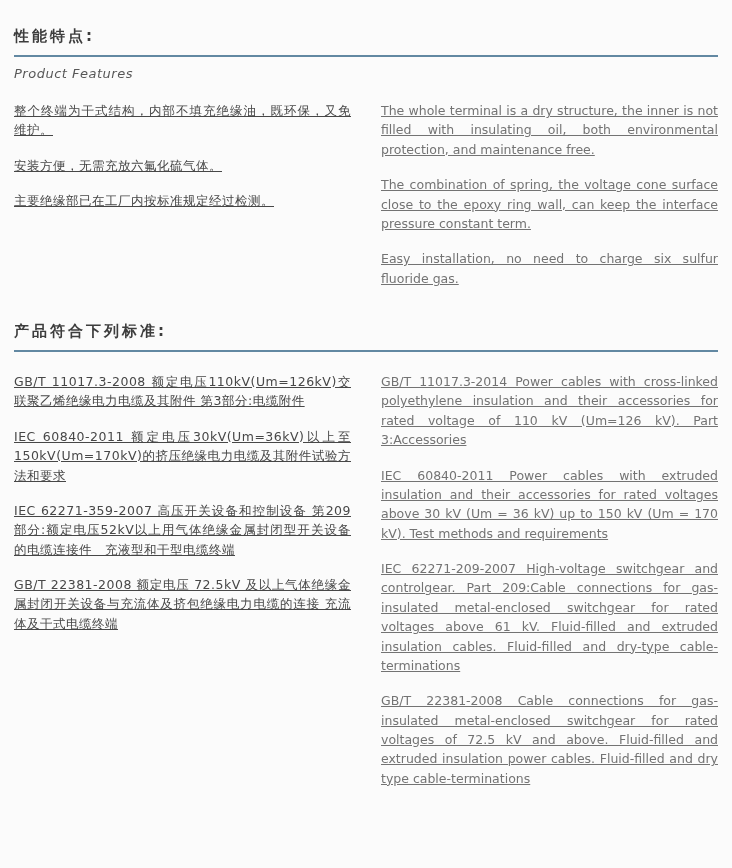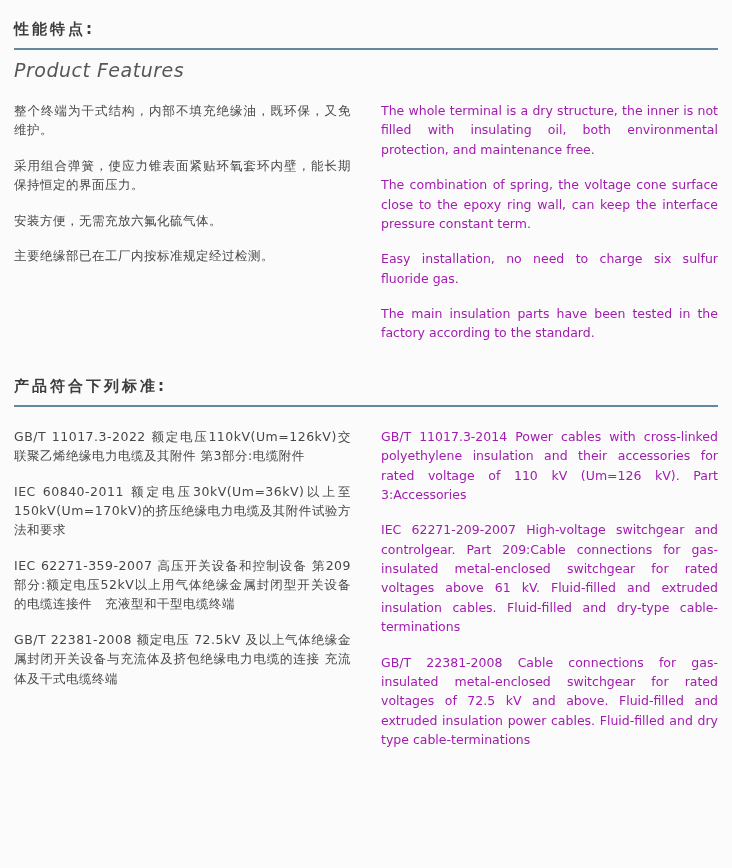--- a/index.html
+++ b/index.html
@@ -8,88 +8,88 @@
     --rule-dark:#777777;
   }
   *{box-sizing:border-box;}
   html,body{margin:0;padding:0;}
   body{
     width:732px;height:868px;
     background:#fbfbfb;
     font-family:"DejaVu Sans","Liberation Sans",sans-serif;
     overflow:hidden;
   }
-  .page{padding:20px 14px 0 14px;}
+  .page{padding:27px 14px 0 14px;}
 
   
   .sec-title{
     font-size:15px;font-weight:bold;color:#3d3d3d;
     letter-spacing:3px;margin:0 0 9px 0;
   }
   .sec-rule{
     height:0;border:none;border-top:2px solid var(--accent);
     margin:0;
   }
   .sec-sub{
-    font-style:italic;font-size:19px;color:#575757;
+    font-style:italic;font-size:13px;color:#575757;
     letter-spacing:0.5px;margin:9px 0 0 0;
   }
 
   
   .cols{
     display:grid;grid-template-columns:1fr 1fr;column-gap:30px;
     margin-top:20px;
   }
   .cols p{
     margin:0 0 16px 0;
     font-size:12.5px;line-height:1.55;
     text-align:justify;
+    text-decoration:underline;
   }
   .col-cn p{color:#474747;letter-spacing:0.5px;}
-  .col-en p{color:#a21caf;}
+  .col-en p{color:#737373;}
 
   .section{margin-bottom:6px;}
   .section-2{margin-top:18px;}
 </style>
 </head>
 <body>
 
 <div class="page">
 
   <div class="section section-1">
     <h2 class="sec-title">性能特点:</h2>
     <hr class="sec-rule">
     <p class="sec-sub">Product Features</p>
     <div class="cols">
       <div class="col-cn">
         <p>整个终端为干式结构，内部不填充绝缘油，既环保，又免维护。</p>
-        <p>采用组合弹簧，使应力锥表面紧贴环氧套环内壁，能长期保持恒定的界面压力。</p>
         <p>安装方便，无需充放六氟化硫气体。</p>
         <p>主要绝缘部已在工厂内按标准规定经过检测。</p>
       </div>
       <div class="col-en">
         <p>The whole terminal is a dry structure, the inner is not filled with insulating oil, both environmental protection, and maintenance free.</p>
         <p>The combination of spring, the voltage cone surface close to the epoxy ring wall, can keep the interface pressure constant term.</p>
         <p>Easy installation, no need to charge six sulfur fluoride gas.</p>
-        <p>The main insulation parts have been tested in the factory according to the standard.</p>
       </div>
     </div>
   </div>
 
   <div class="section section-2">
     <h2 class="sec-title">产品符合下列标准:</h2>
     <hr class="sec-rule">
     <div class="cols">
       <div class="col-cn">
-        <p>GB/T 11017.3-2022 额定电压110kV(Um=126kV)交联聚乙烯绝缘电力电缆及其附件 第3部分:电缆附件</p>
+        <p>GB/T 11017.3-2008 额定电压110kV(Um=126kV)交联聚乙烯绝缘电力电缆及其附件 第3部分:电缆附件</p>
         <p>IEC 60840-2011 额定电压30kV(Um=36kV)以上至150kV(Um=170kV)的挤压绝缘电力电缆及其附件试验方法和要求</p>
         <p>IEC 62271-359-2007 高压开关设备和控制设备 第209部分:额定电压52kV以上用气体绝缘金属封闭型开关设备的电缆连接件　充液型和干型电缆终端</p>
         <p>GB/T 22381-2008 额定电压 72.5kV 及以上气体绝缘金属封闭开关设备与充流体及挤包绝缘电力电缆的连接 充流体及干式电缆终端</p>
       </div>
       <div class="col-en">
         <p>GB/T 11017.3-2014 Power cables with cross-linked polyethylene insulation and their accessories for rated voltage of 110 kV (Um=126 kV). Part 3:Accessories</p>
+        <p>IEC 60840-2011 Power cables with extruded insulation and their accessories for rated voltages above 30 kV (Um = 36 kV) up to 150 kV (Um = 170 kV). Test methods and requirements</p>
         <p>IEC 62271-209-2007 High-voltage switchgear and controlgear. Part 209:Cable connections for gas-insulated metal-enclosed switchgear for rated voltages above 61 kV. Fluid-filled and extruded insulation cables. Fluid-filled and dry-type cable-terminations</p>
         <p>GB/T 22381-2008 Cable connections for gas-insulated metal-enclosed switchgear for rated voltages of 72.5 kV and above. Fluid-filled and extruded insulation power cables. Fluid-filled and dry type cable-terminations</p>
       </div>
     </div>
   </div>
 
 </div>
 
 </body></html>

